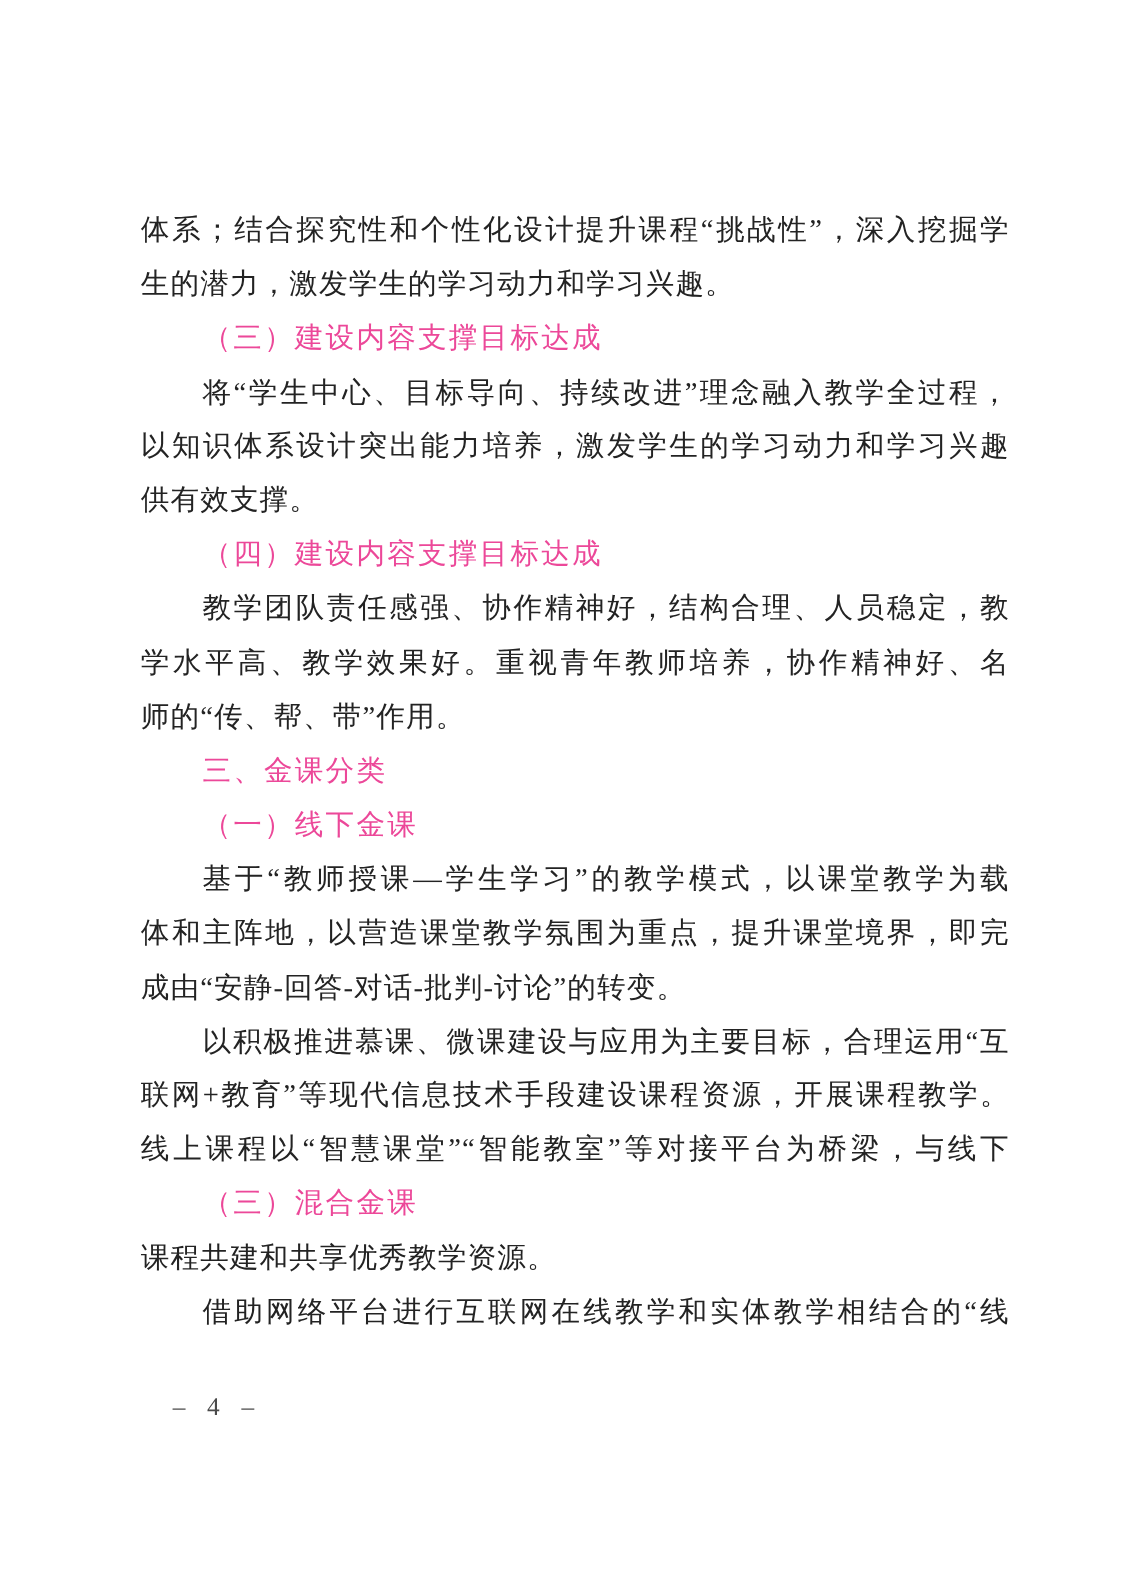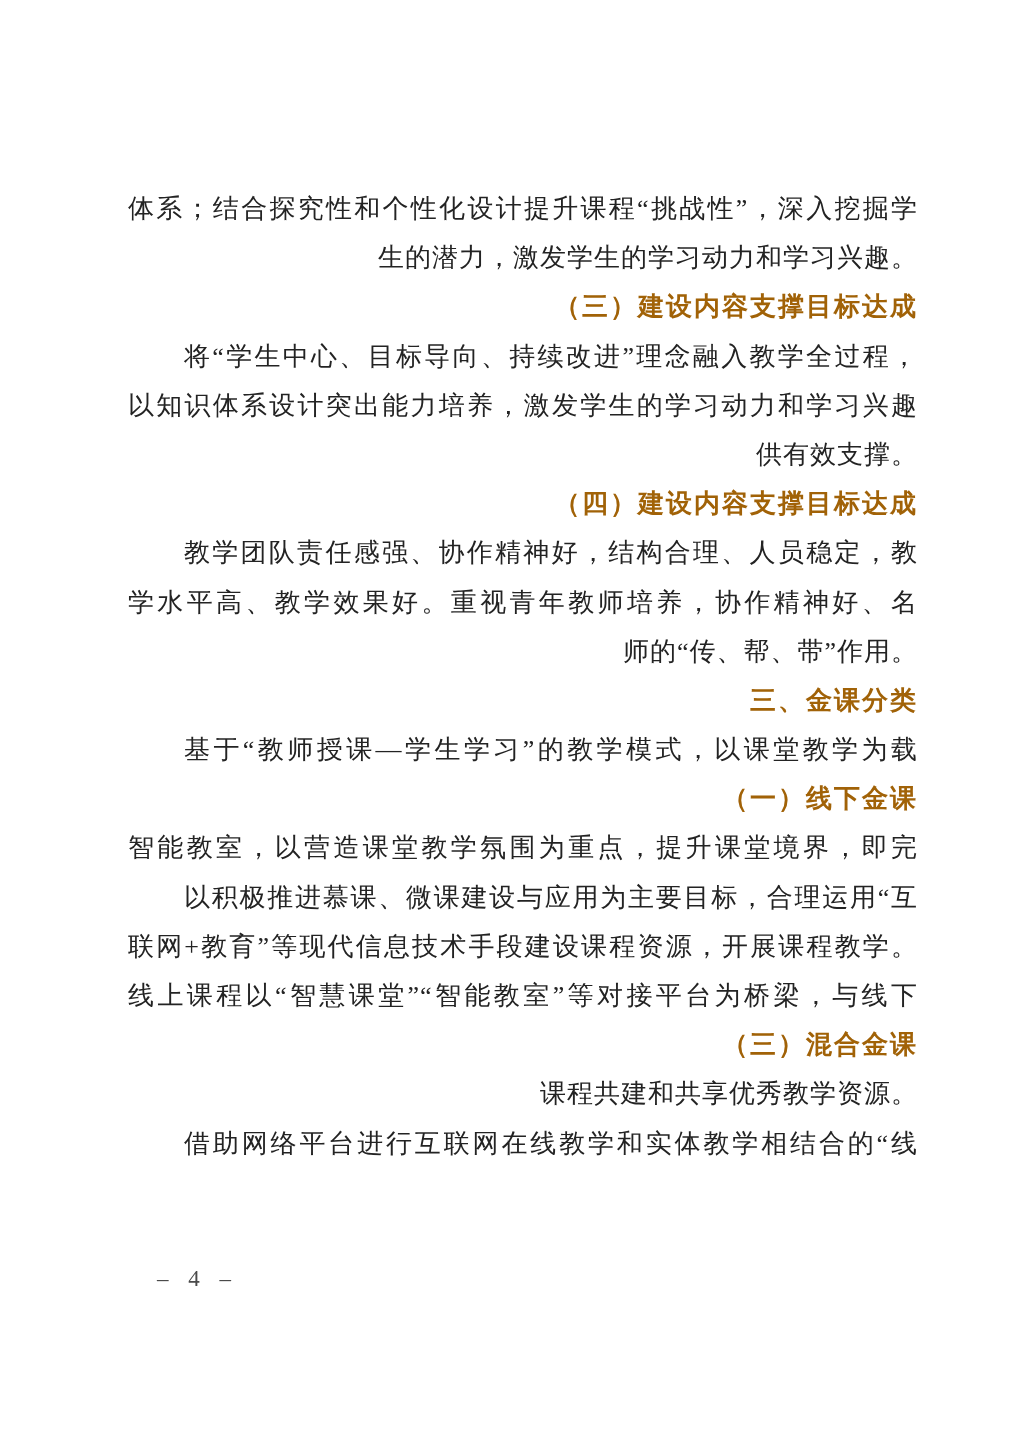--- a/index.html
+++ b/index.html
@@ -22,34 +22,33 @@
     top: 184px;
     width: 790px;
     font-size: 26px;
     line-height: 49.2px;
     color: #232323;
     letter-spacing: 1px;
   }
   .line {
     height: 49.2px;
     overflow: hidden;
-    text-align: right;
   }
   
   .full {
     text-align: justify;
     text-align-last: justify;
   }
   
   .indent {
     padding-left: 56px;
   }
   .heading {
-    font-weight: 700;
-    color: #a16207;
+    font-weight: 400;
+    color: #ec4899;
     letter-spacing: 2px;
   }
   .page-number {
     position: absolute;
     left: 157px;
     top: 1266px;
     font-size: 23px;
     color: #4a4a4a;
     letter-spacing: 7px;
     font-family: "Liberation Serif", "DejaVu Serif", serif;
@@ -64,23 +63,24 @@
     <div class="line">生的潜力，激发学生的学习动力和学习兴趣。</div>
     <div class="line heading indent">（三）建设内容支撑目标达成</div>
     <div class="line full indent">将“学生中心、目标导向、持续改进”理念融入教学全过程，</div>
     <div class="line full">以知识体系设计突出能力培养，激发学生的学习动力和学习兴趣</div>
     <div class="line">供有效支撑。</div>
     <div class="line heading indent">（四）建设内容支撑目标达成</div>
     <div class="line full indent">教学团队责任感强、协作精神好，结构合理、人员稳定，教</div>
     <div class="line full">学水平高、教学效果好。重视青年教师培养，协作精神好、名</div>
     <div class="line">师的“传、帮、带”作用。</div>
     <div class="line heading indent">三、金课分类</div>
+    <div class="line heading indent">（一）线下金课</div>
     <div class="line full indent">基于“教师授课—学生学习”的教学模式，以课堂教学为载</div>
-    <div class="line heading indent">（一）线下金课</div>
-    <div class="line full">智能教室，以营造课堂教学氛围为重点，提升课堂境界，即完</div>
+    <div class="line full">体和主阵地，以营造课堂教学氛围为重点，提升课堂境界，即完</div>
+    <div class="line">成由“安静-回答-对话-批判-讨论”的转变。</div>
     <div class="line full indent">以积极推进慕课、微课建设与应用为主要目标，合理运用“互</div>
     <div class="line full">联网+教育”等现代信息技术手段建设课程资源，开展课程教学。</div>
     <div class="line full">线上课程以“智慧课堂”“智能教室”等对接平台为桥梁，与线下</div>
     <div class="line heading indent">（三）混合金课</div>
     <div class="line">课程共建和共享优秀教学资源。</div>
     <div class="line full indent">借助网络平台进行互联网在线教学和实体教学相结合的“线</div>
   </div>
 
   <div class="page-number">– 4 –</div>
 </div>

